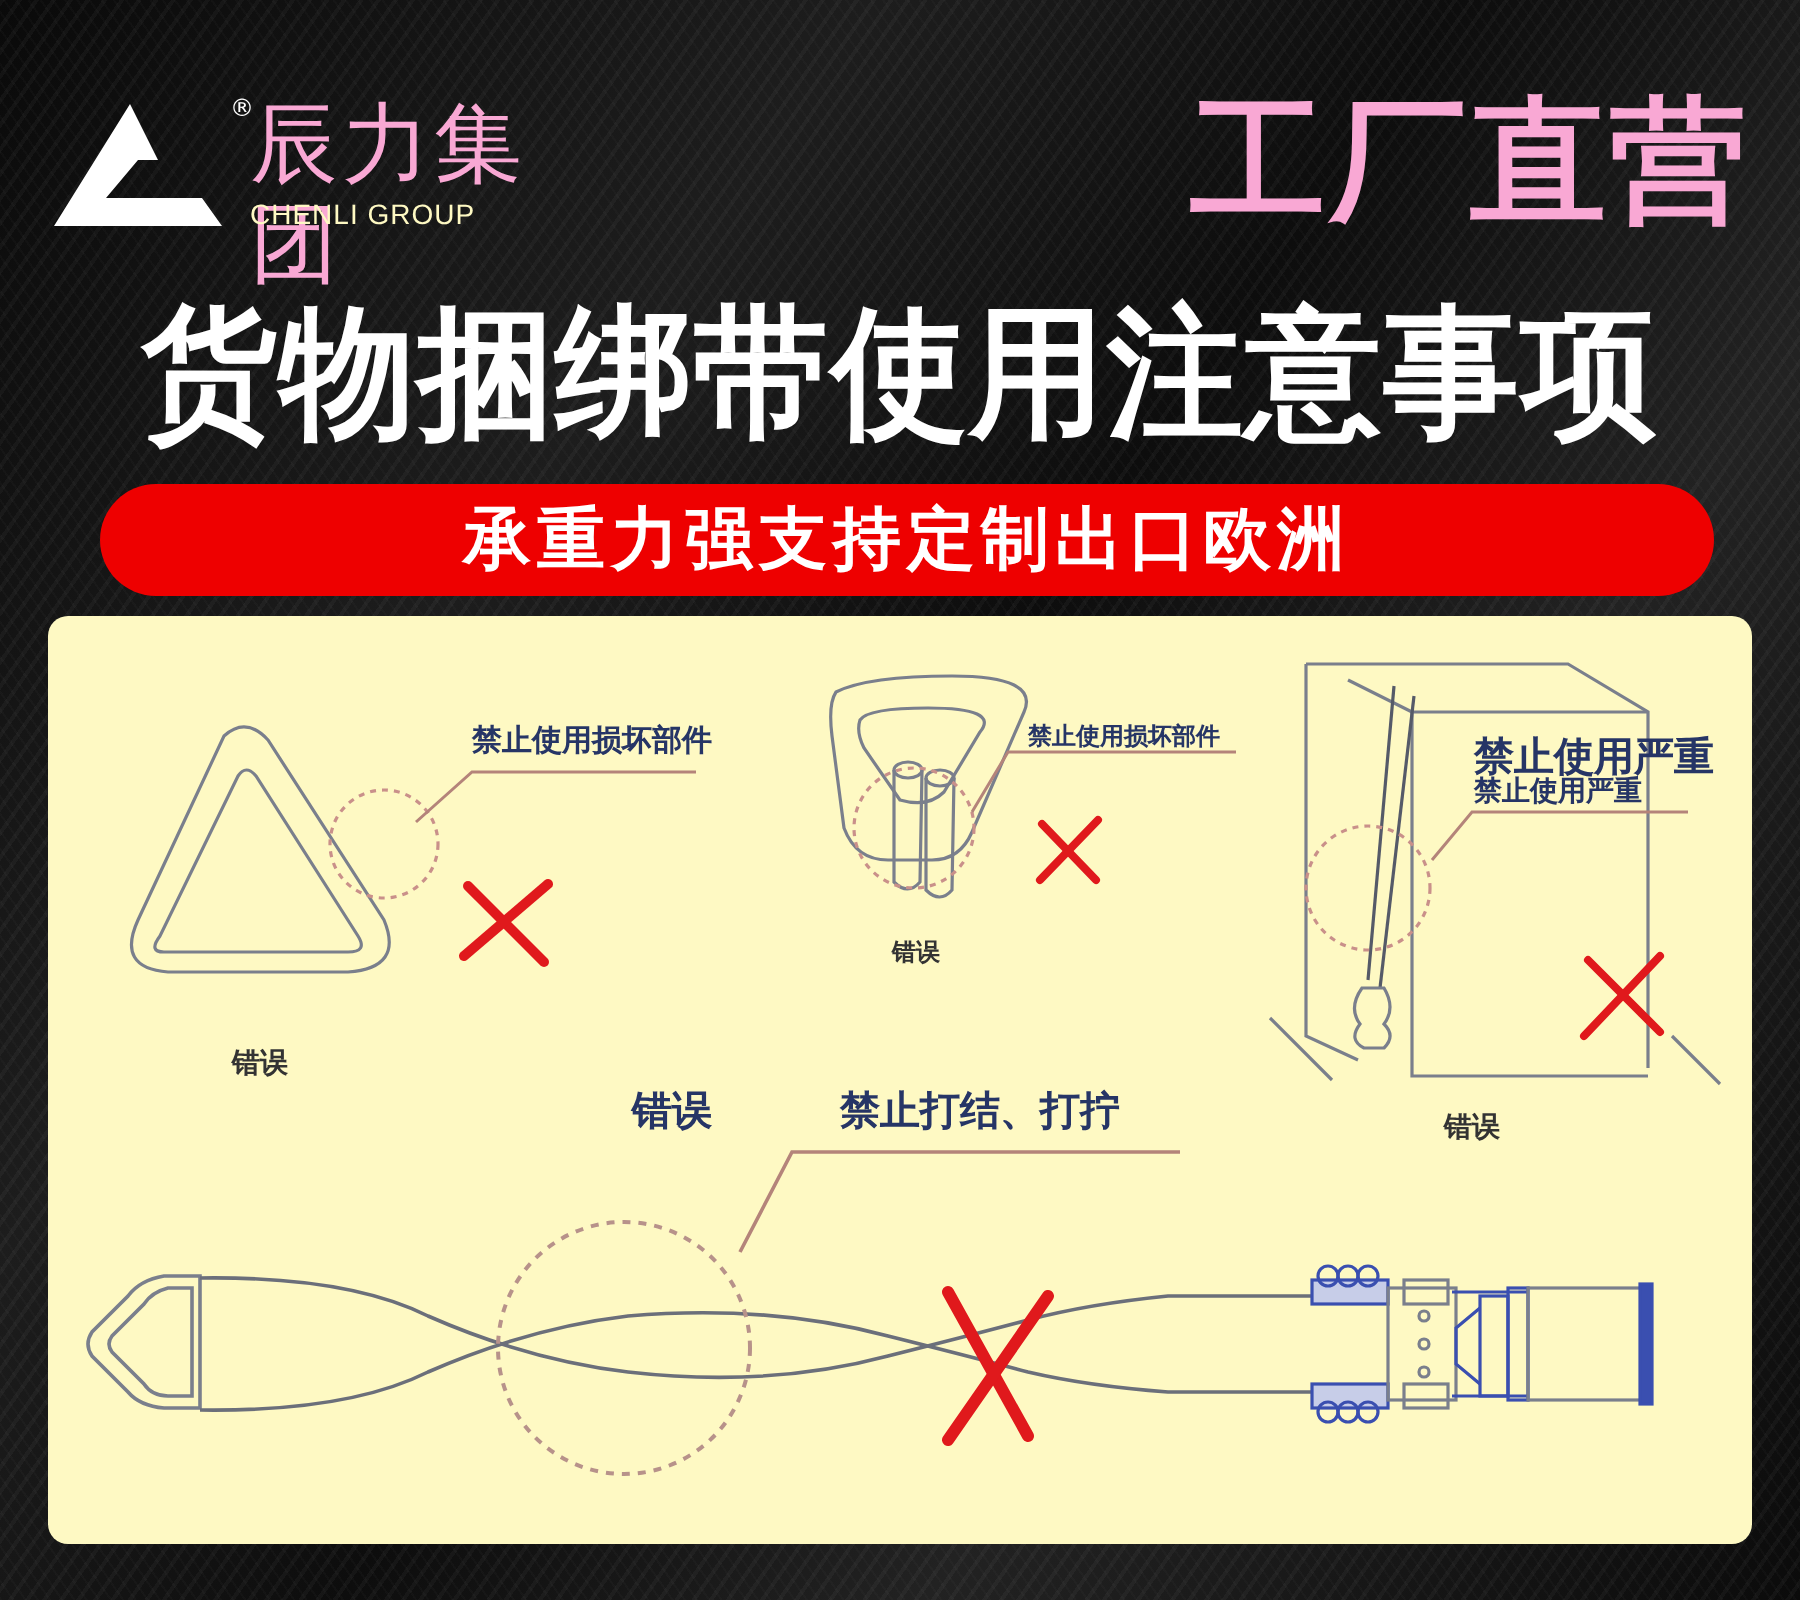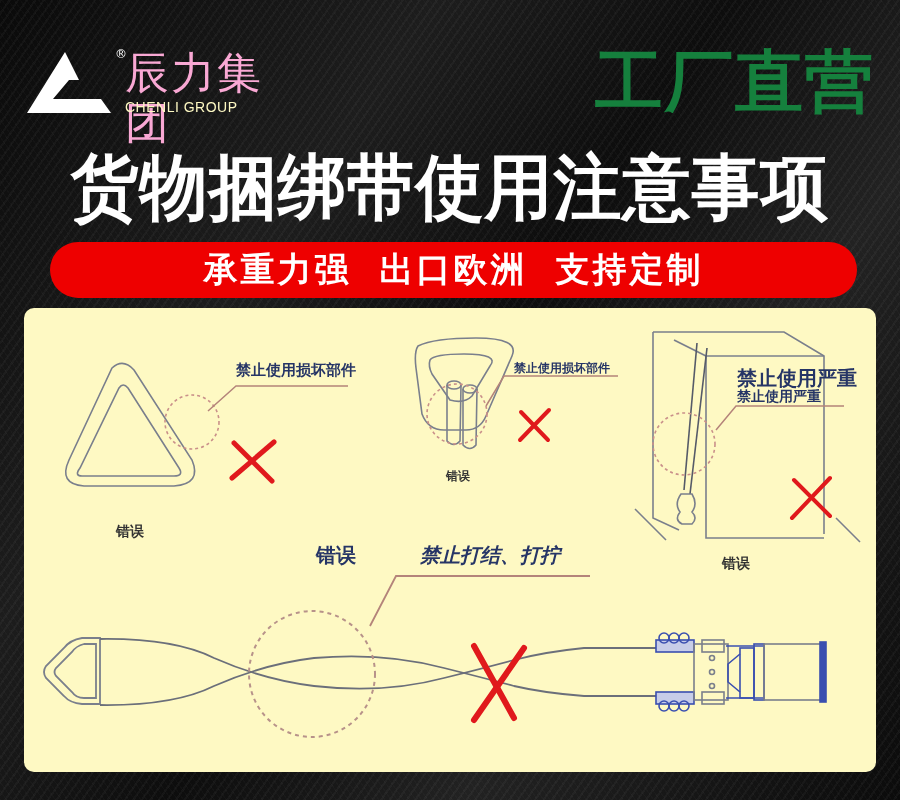--- a/index.html
+++ b/index.html
@@ -9,23 +9,23 @@
   .bg{position:absolute;inset:0;
     background:
       repeating-linear-gradient(125deg, rgba(255,255,255,0.035) 0 2px, rgba(0,0,0,0) 2px 7px),
       repeating-linear-gradient(55deg, rgba(255,255,255,0.02) 0 1px, rgba(0,0,0,0) 1px 5px),
       linear-gradient(125deg,#0a0a0a 0%,#1d1d1d 30%,#0d0d0d 50%,#222 70%,#0b0b0b 100%);}
   .logo{position:absolute;left:25px;top:45px;width:280px;height:75px;}
   .logo-mark{position:absolute;left:0;top:5px;width:86px;height:65px;}
   .logo-reg{position:absolute;left:90px;top:2px;color:#fff;font-size:12px;}
   .logo-cn{position:absolute;left:100px;top:3px;color:#f9a8d4;font-size:44px;font-weight:normal;letter-spacing:2px;line-height:50px;}
   .logo-en{position:absolute;left:100px;top:50px;color:#fef9c3;font-size:14px;font-family:Liberation Sans, sans-serif;line-height:24px;letter-spacing:0.5px;}
-  .slogan{position:absolute;right:25px;top:42px;color:#15803d;font-size:68px;font-weight:bold;letter-spacing:2px;line-height:80px;}
+  .slogan{position:absolute;right:25px;top:42px;color:#f9a8d4;font-size:68px;font-weight:bold;letter-spacing:2px;line-height:80px;}
   .title{position:absolute;left:0;width:900px;top:148px;text-align:center;color:#fff;font-size:68px;font-weight:bold;letter-spacing:1px;line-height:80px;transform:scaleY(1.05);}
-  .pill{position:absolute;left:50px;top:242px;width:807px;height:56px;background:#ee0000;border-radius:28px;display:flex;align-items:center;justify-content:center;gap:28px;}
+  .pill{position:absolute;left:50px;top:242px;width:807px;height:56px;background:#ee0000;border-radius:28px;display:flex;align-items:center;justify-content:center;}
   .pill span{color:#fff;font-size:34px;font-weight:bold;letter-spacing:3px;}
   .card{position:absolute;left:24px;top:308px;width:852px;height:464px;background:#fef9c3;border-radius:10px;overflow:hidden;}
   .card svg{position:absolute;left:0;top:0;}
   .lbl{position:absolute;color:#263566;font-weight:bold;white-space:nowrap;}
 </style>
 </head>
 <body>
 
 <div class="bg"></div>
 
@@ -37,22 +37,22 @@
   <div class="logo-cn">辰力集团</div>
   <div class="logo-en">CHENLI GROUP</div>
 </div>
 
 <div class="slogan">工厂直营</div>
 
 <div class="title">货物捆绑带使用注意事项</div>
 
 <div class="pill">
   <span>承重力强</span>
+  <span>支持定制</span>
   <span>出口欧洲</span>
-  <span>支持定制</span>
 </div>
 
 <div class="card">
   <svg width="852" height="464" viewBox="0 0 852 464">
 
     <g fill="none" stroke="#7a7f8c" stroke-width="1.6">
       <path d="M88,60 Q99,50 110,62 L168,152 Q178,176 150,178 L60,178 Q34,176 45,152 Z"></path>
       <path d="M95,80 Q99,74 104,80 L155,160 Q160,168 150,168 L58,168 Q50,168 56,160 Z"></path>
     </g>
     <circle cx="168" cy="114" r="27" fill="none" stroke="#c9908a" stroke-width="1.6" stroke-dasharray="3,3"></circle>
@@ -139,14 +139,14 @@
   <div class="lbl" style="left:92px;top:215px;font-size:14px;color:#333;">错误</div>
 
   <div class="lbl" style="left:490px;top:52px;font-size:12px;">禁止使用损坏部件</div>
   <div class="lbl" style="left:422px;top:160px;font-size:12px;color:#333;">错误</div>
 
   <div class="lbl" style="left:713px;top:62px;font-size:20px;line-height:16px;">禁止使用严重</div>
   <div class="lbl" style="left:713px;top:80px;font-size:14px;line-height:16px;">禁止使用严重</div>
   <div class="lbl" style="left:698px;top:247px;font-size:14px;color:#333;">错误</div>
 
   <div class="lbl" style="left:292px;top:234px;font-size:20px;">错误</div>
-  <div class="lbl" style="left:396px;top:234px;font-size:20px;font-style:italic;">禁止打结、打拧</div>
+  <div class="lbl" style="left:396px;top:234px;font-size:20px;">禁止打结、打拧</div>
 </div>
 
 </body></html>

